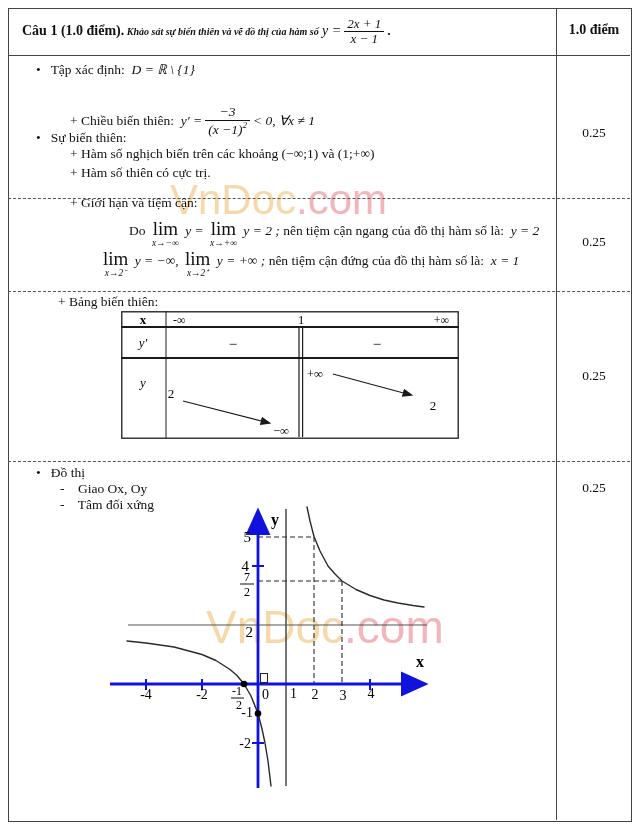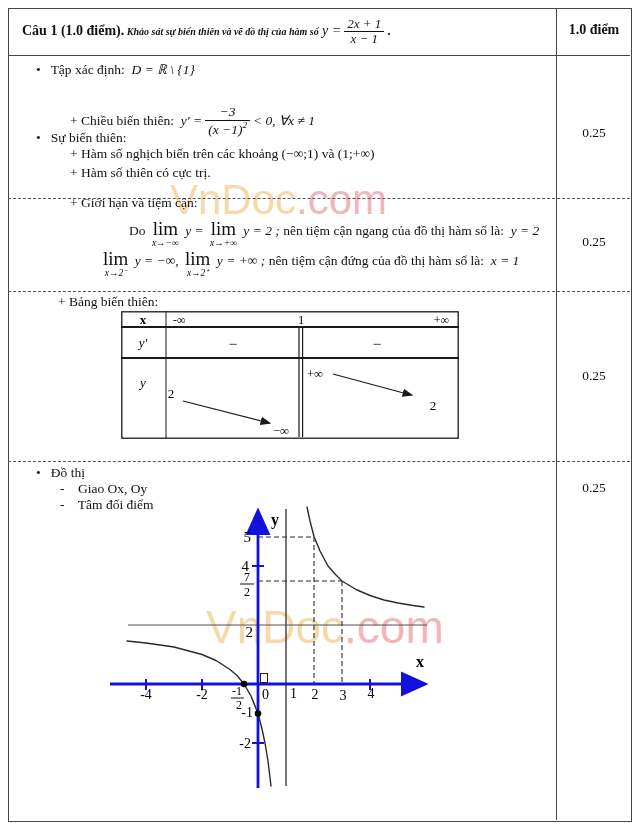--- a/index.html
+++ b/index.html
@@ -134,21 +134,21 @@
   <div class="abs t" style="left:36px;top:465px;">
     <span>•</span>&nbsp;&nbsp;
     <span>Đồ thị</span>
   </div>
   <div class="abs t" style="left:60px;top:481px;">
     <span>-</span>&nbsp;&nbsp;&nbsp;
     <span>Giao Ox, Oy</span>
   </div>
   <div class="abs t" style="left:60px;top:497px;">
     <span>-</span>&nbsp;&nbsp;&nbsp;
-    <span>Tâm đối điểm</span>
+    <span>Tâm đối xứng</span>
   </div>
 
   <svg class="abs" style="left:103px;top:503px;" width="335" height="290">
     <defs>
       <marker id="arrBlue" markerWidth="10" markerHeight="9" refX="8" refY="4.5" orient="auto">
         <polygon points="0,0 10,4.5 0,9" fill="#1212dd"></polygon>
       </marker>
     </defs>
 
     <line x1="183" y1="6" x2="183" y2="283" stroke="#3c3c3c" stroke-width="1.4"></line>

